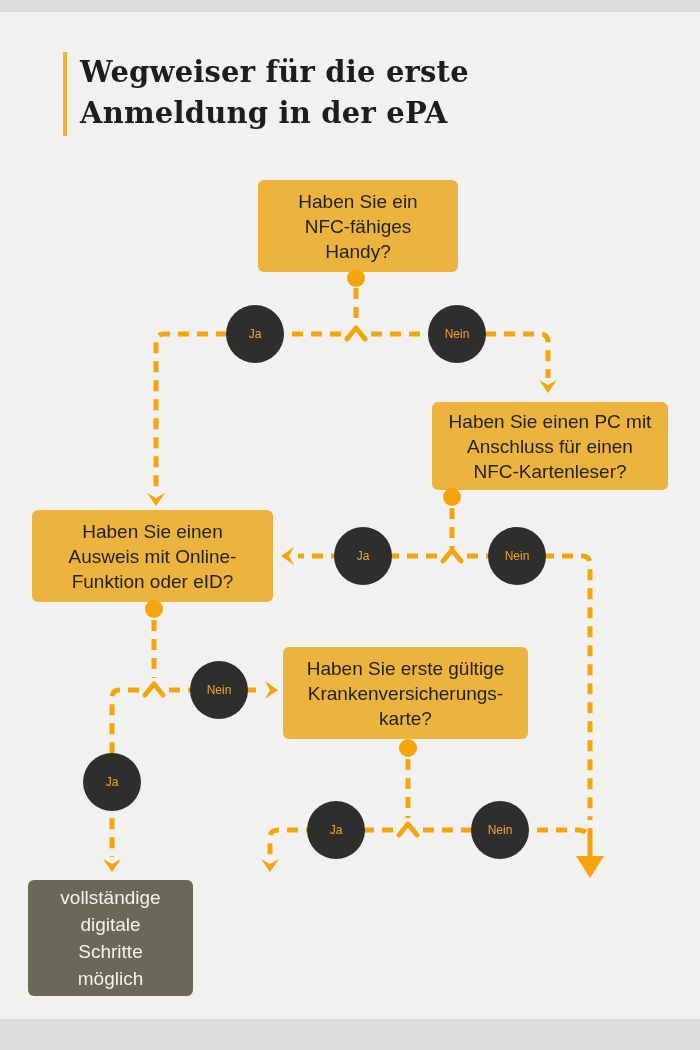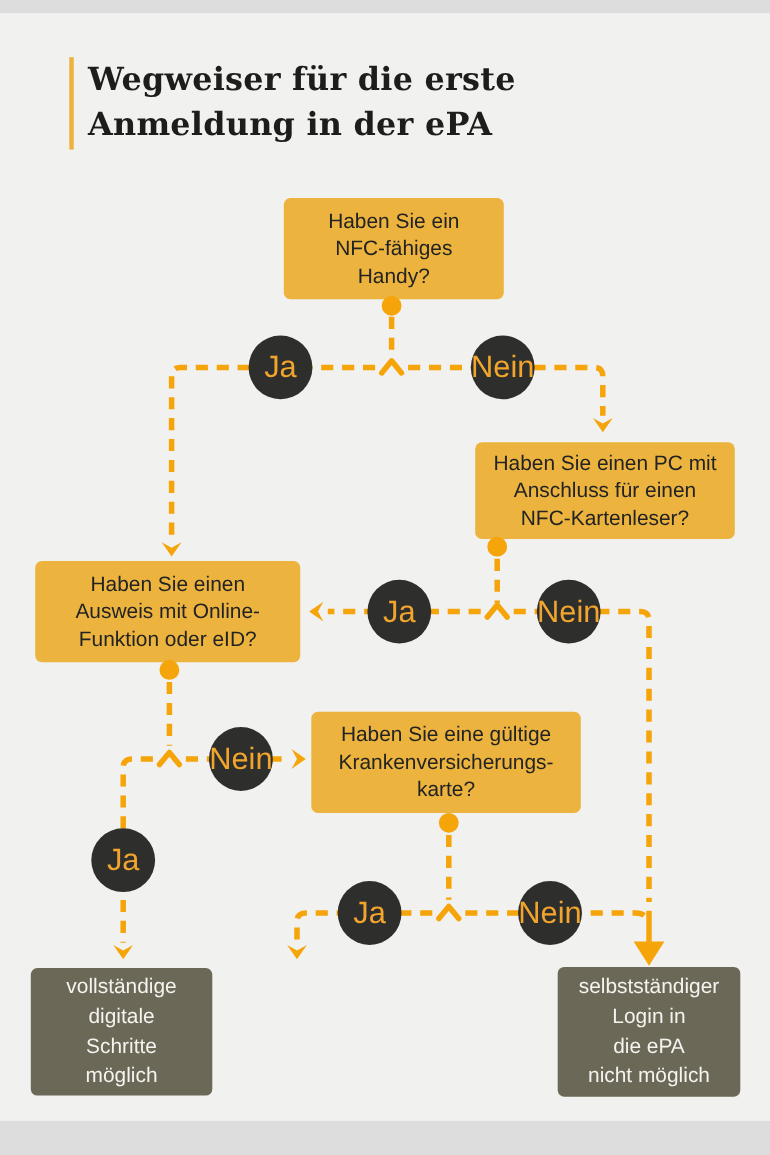--- a/index.html
+++ b/index.html
@@ -47,21 +47,21 @@
   .q3{left:32px;top:498px;width:241px;height:92px;text-align:center;}
   .q4{left:283px;top:635px;width:245px;height:92px;}
   .o1{left:28px;top:868px;width:165px;height:116px;}
   .o2{left:230px;top:867px;width:248px;height:118px;}
   .o3{left:507px;top:867px;width:166px;height:118px;}
   
   .decision{
     position:absolute;width:58px;height:58px;border-radius:50%;
     background:var(--circle-fill);color:var(--circle-text);
     display:flex;align-items:center;justify-content:center;
-    font-size:28px;font-weight:400;z-index:3;
+    font-size:12px;font-weight:400;z-index:3;
   }
   .c1ja{left:226px;top:293px;}  .c1nein{left:428px;top:293px;}
   .c2ja{left:334px;top:515px;}  .c2nein{left:488px;top:515px;}
   .c3nein{left:190px;top:649px;} .c3ja{left:83px;top:741px;}
   .c4ja{left:307px;top:789px;}  .c4nein{left:471px;top:789px;}
   
   .connectors{position:absolute;left:0;top:0;z-index:2;pointer-events:none;}
   .dash{fill:none;stroke:var(--connector);stroke-width:5;stroke-dasharray:11 8;}
   .caret{fill:none;stroke:var(--connector);stroke-width:5;stroke-linecap:round;stroke-linejoin:round;}
   .solid{fill:none;stroke:var(--connector);stroke-width:5;}
@@ -117,35 +117,31 @@
 
   <div class="node question q1">Haben Sie ein
 NFC-fähiges
 Handy?</div>
   <div class="node question q2">Haben Sie einen PC mit
 Anschluss für einen
 NFC-Kartenleser?</div>
   <div class="node question q3">Haben Sie einen
 Ausweis mit Online-
 Funktion oder eID?</div>
-  <div class="node question q4">Haben Sie eine gültige
+  <div class="node question q4">Haben Sie erste gültige
 Krankenversicherungs-
 karte?</div>
 
   <div class="decision c1ja">Ja</div>
   <div class="decision c1nein">Nein</div>
   <div class="decision c2ja">Ja</div>
   <div class="decision c2nein">Nein</div>
   <div class="decision c3nein">Nein</div>
   <div class="decision c3ja">Ja</div>
   <div class="decision c4ja">Ja</div>
   <div class="decision c4nein">Nein</div>
 
   <div class="node outcome o1">vollständige
 digitale
 Schritte
 möglich</div>
-  <div class="node outcome o3">selbstständiger
-Login in
-die ePA
-nicht möglich</div>
 
 </div>
 
 </body></html>

